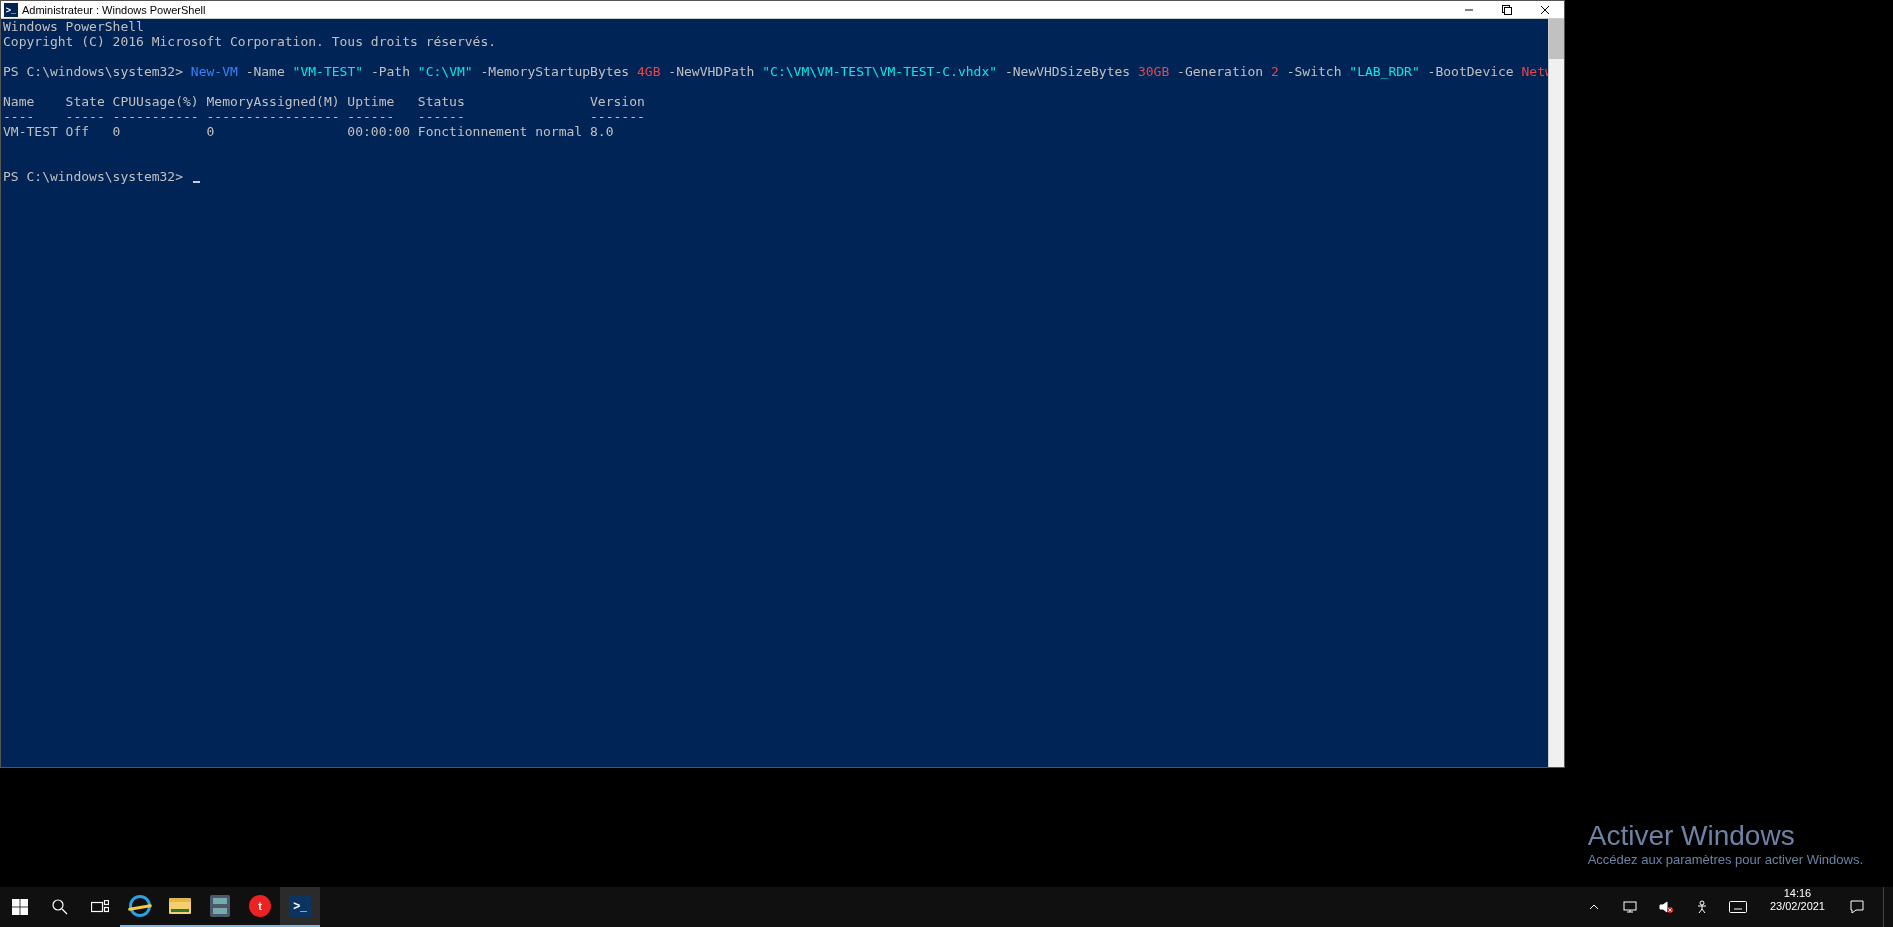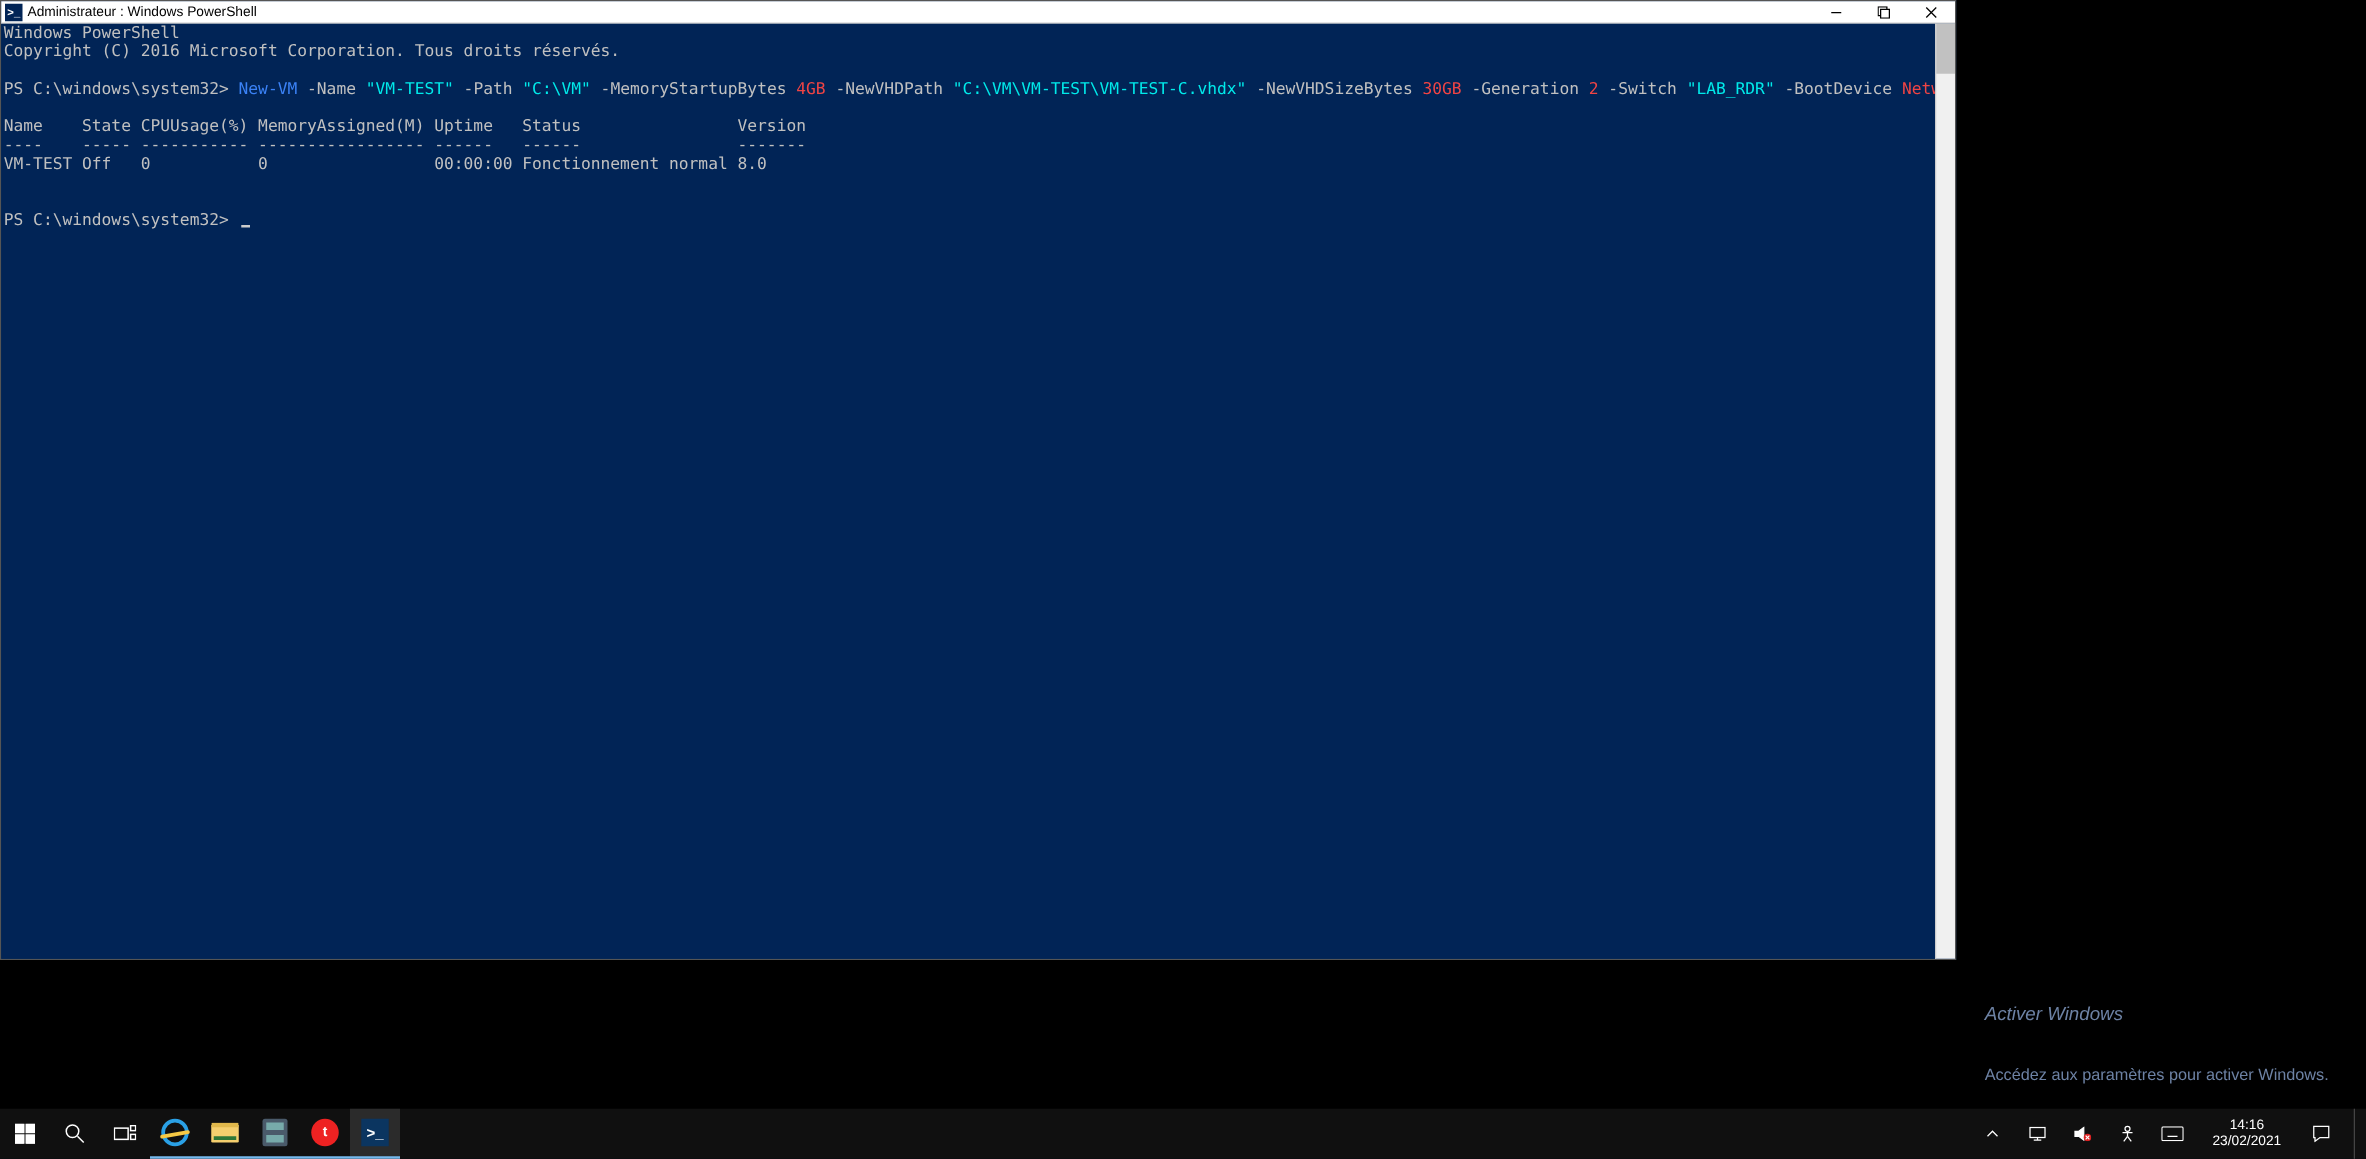--- a/index.html
+++ b/index.html
@@ -80,40 +80,40 @@
   .scroll-thumb {
     position:absolute; top:0; left:0; right:0; height:40px;
     background:#c1c1c1;
   }
 
   
   .watermark {
     position:absolute; right:30px; bottom:60px;
     color:#6d82a4; text-align:left;
   }
-  .watermark .wm-title { font-size:15px; font-weight:400;font-style:italic; }
-  .watermark .wm-sub { font-size:13px;margin-top:32px; }
+  .watermark .wm-title { font-size:28px; font-weight:400; }
+  .watermark .wm-sub { font-size:13px; }
 
   
   .taskbar {
     position:absolute; left:0; bottom:0; right:0;
     height:40px; background:#101010;
     display:flex; align-items:stretch; justify-content:space-between;
     color:#fff;
   }
   .tb-left { display:flex; }
   .tb-item {
     width:40px; display:flex; align-items:center; justify-content:center;
     cursor:pointer;
   }
   .tb-item.active { background:#2b2b2b; border-bottom:2px solid #76b9ed; }
   .tb-item.running { border-bottom:2px solid #76b9ed; }
   .tb-item svg { fill:none; stroke:#fff; stroke-width:1.2; }
 
-  .tb-right { display:flex; align-items:center; padding-right:4px; gap:16px; }
+  .tb-right { display:flex; padding-right:4px; gap:16px; }
   .tray-icon { width:20px; display:flex; align-items:center; justify-content:center; cursor:pointer;}
   .clock { text-align:center; font-size:11px; line-height:13px; padding:0 6px; cursor:pointer;}
   .show-desktop { width:6px; border-left:1px solid #444; height:100%; cursor:pointer;}
 
   .ie-icon {
     width:22px;height:22px;border:3px solid #2aa0e5;border-radius:50%;
     position:relative;
   }
   .ie-icon::after{
     content:""; position:absolute; left:-4px; right:-4px; top:8px;

